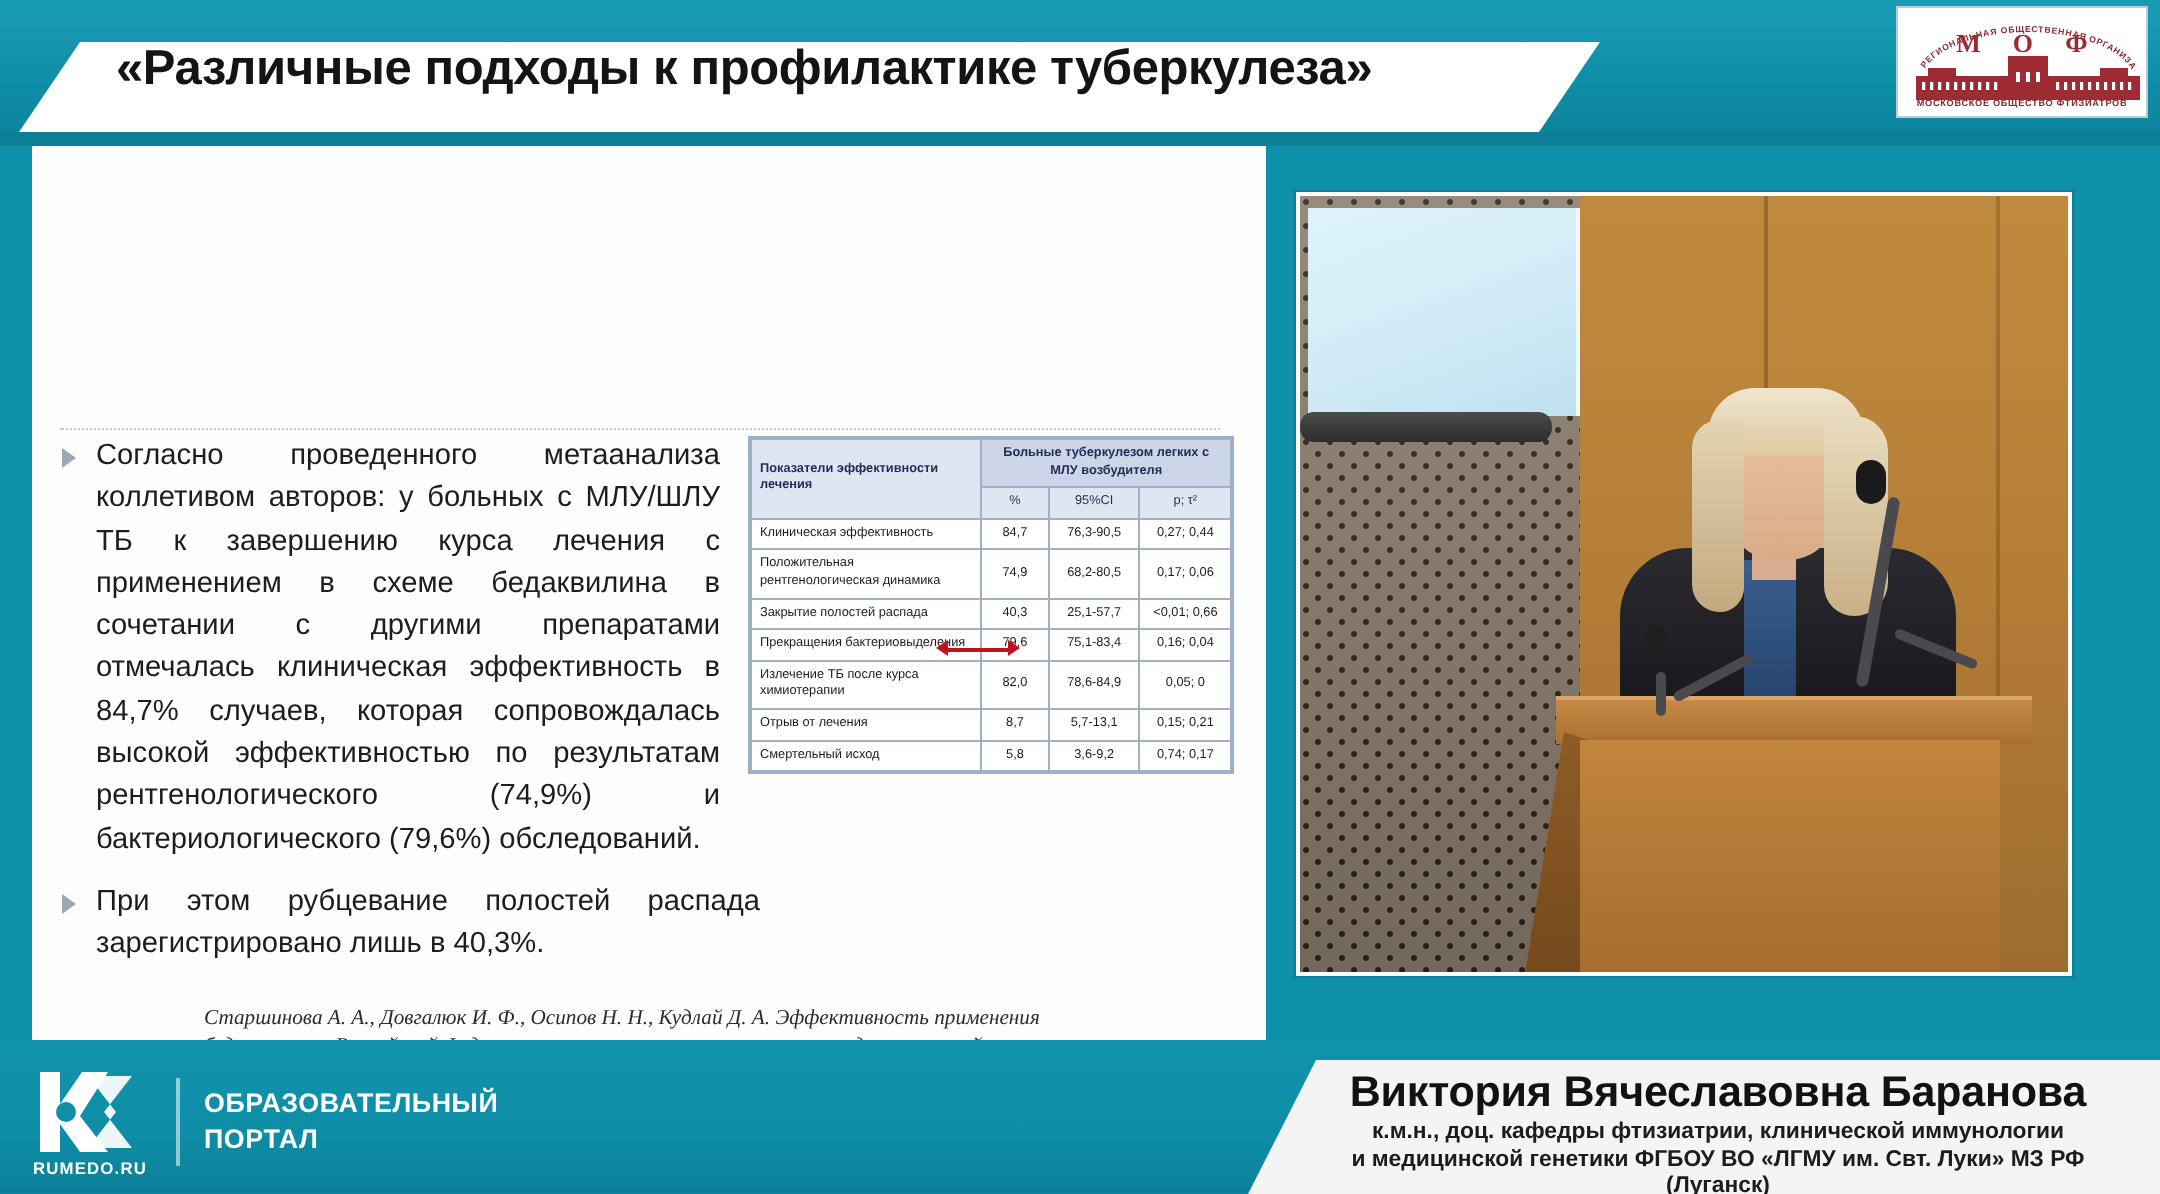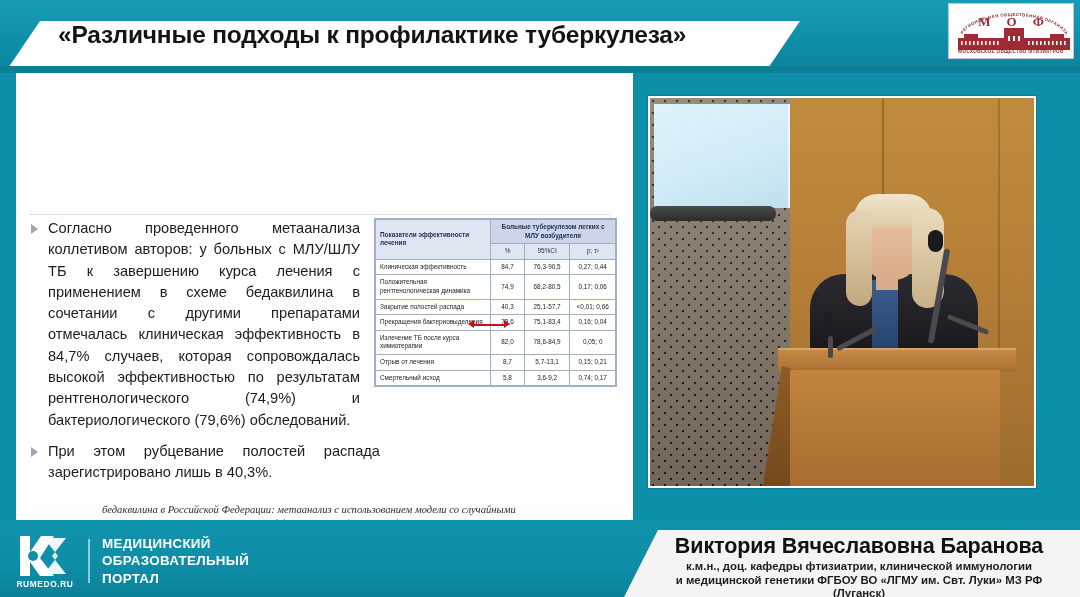--- a/index.html
+++ b/index.html
@@ -421,20 +421,21 @@
         <span class="bullet-mark"></span>
         <span class="body">Согласно проведенного метаанализа коллетивом авторов: у больных с МЛУ/ШЛУ ТБ к завершению курса лечения с применением в схеме бедаквилина в сочетании с другими препаратами отмечалась клиническая эффективность в 84,7% случаев, которая сопровождалась высокой эффективностью по результатам рентгенологического (74,9%) и бактериологического (79,6%) обследований.</span>
       </div>
 
       <div class="bullet-row" id="para2">
         <span class="bullet-mark"></span>
         <span class="body">При этом рубцевание полостей распада зарегистрировано лишь в 40,3%.</span>
       </div>
 
       <div id="citation">
+        <div class="c-just">Старшинова А. А., Довгалюк И. Ф., Осипов Н. Н., Кудлай Д. А. Эффективность применения</div>
         <div class="c-just">бедаквилина в Российской Федерации: метаанализ с использованием модели со случайными</div>
         <div>эффектами // Туберкулёз и болезни лёгких. – 2023. – Т. 101, № 3. – С. 52–61.</div>
         <div>http://doi.org/10.58838/2075-1230-2023-101-3-52-61</div>
       </div>
 
       <div class="dot-line" style="left:28px; top:486px; width:566px;"></div>
       <div id="bottom-bullet"></div>
 
       <div id="tbl-wrap">
         <table id="efftable">
@@ -540,21 +541,20 @@
       <div id="rumedo-mark">
         <svg viewBox="0 0 62 44" width="62" height="44">
           <path d="M6 2 L6 42 L16 42 L16 28 L26 42 L40 42 L26 24 L40 2 L27 2 L16 18 L16 2 Z" fill="#ffffff"></path>
           <path d="M30 4 L52 4 L38 22 L52 40 L30 40 L44 22 Z" fill="#ffffff" opacity="0.92"></path>
           <circle cx="19" cy="22" r="5" fill="#0e8fa9"></circle>
         </svg>
         <div id="rumedo-label">RUMEDO.RU</div>
       </div>
       <div id="rumedo-sep"></div>
       <div id="rumedo-text">
-        <div>МЕДИЦИНСКИЙ</div>
         <div>ОБРАЗОВАТЕЛЬНЫЙ</div>
         <div>ПОРТАЛ</div>
       </div>
     </div>
 
     <div id="speaker-banner">
       <div id="speaker-name">Виктория Вячеславовна Баранова</div>
       <div id="speaker-role">
         <div>к.м.н., доц. кафедры фтизиатрии, клинической иммунологии</div>
         <div>и медицинской генетики ФГБОУ ВО «ЛГМУ им. Свт. Луки» МЗ РФ</div>

